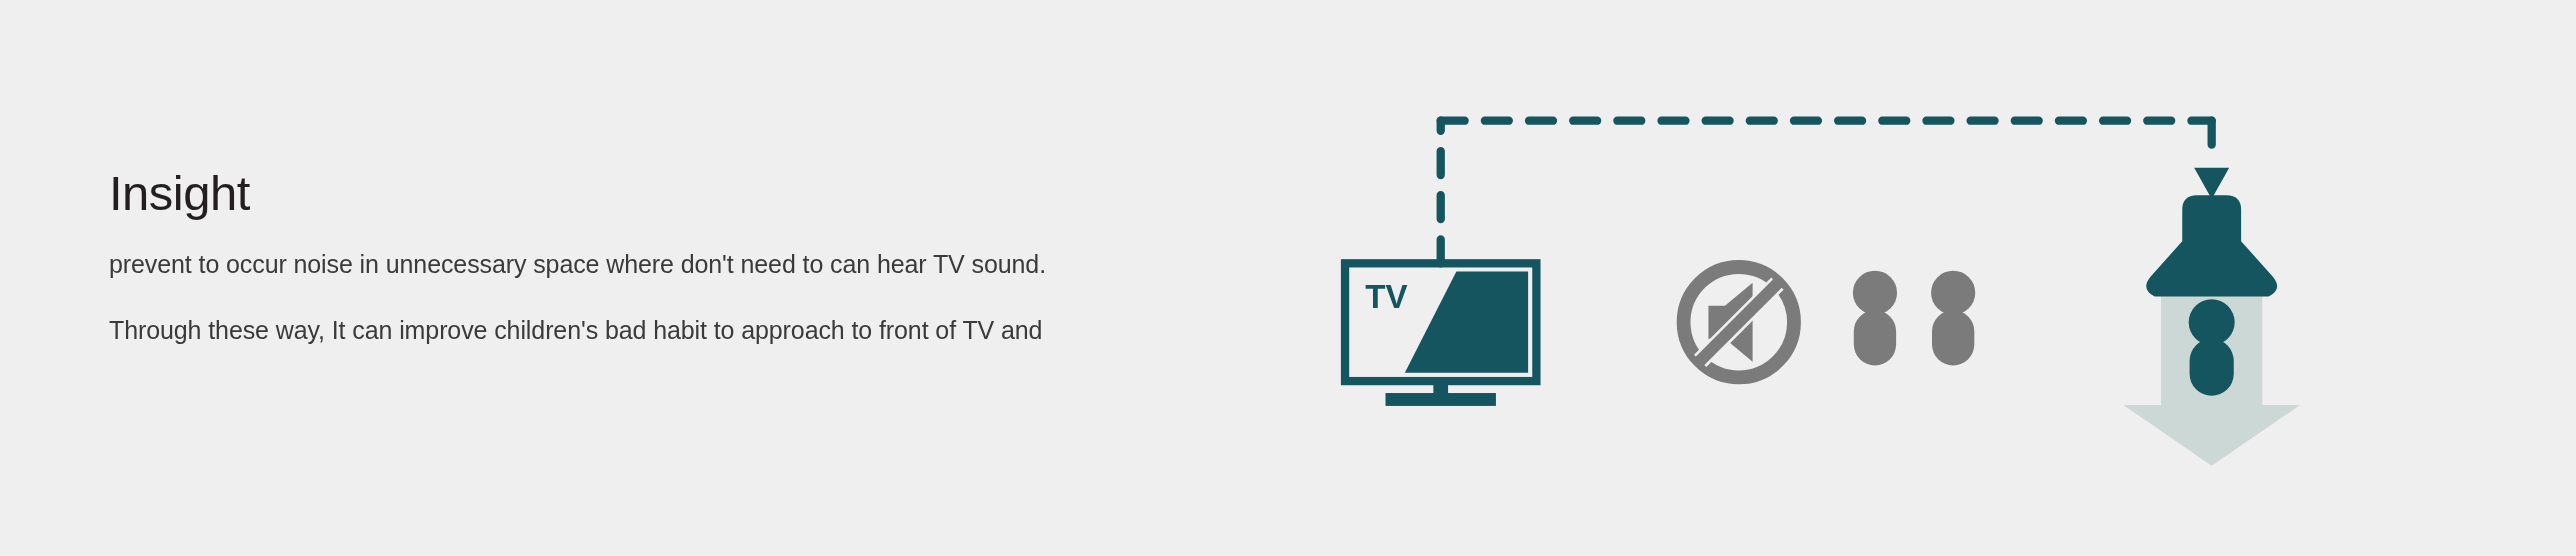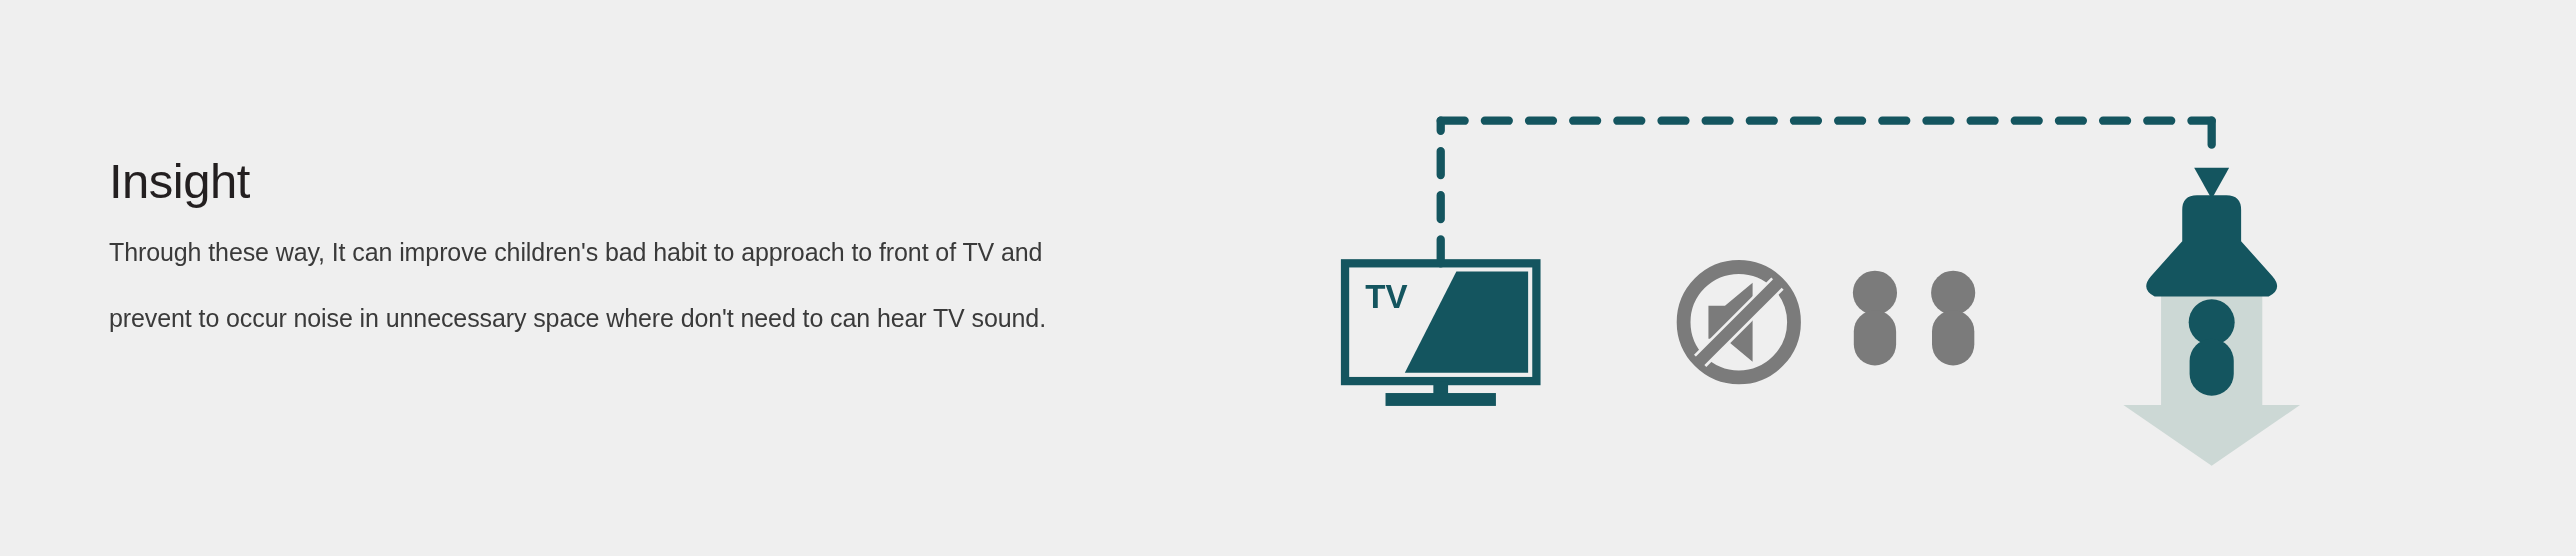--- a/index.html
+++ b/index.html
@@ -16,21 +16,21 @@
     width: 2576px;
     height: 557px;
     background: #efefef;
     overflow: hidden;
   }
 
   
   #text-block {
     position: absolute;
     left: 109px;
-    top: 156px;
+    top: 168px;
     width: 1012px;
   }
   #page-title {
     font-size: 49px;
     font-weight: 400;
     color: #231f20;
     letter-spacing: -0.5px;
     line-height: 1.05;
     margin: 0 0 14.7px 0;
     white-space: nowrap;
@@ -67,23 +67,23 @@
 </style>
 </head>
 <body>
 
 <div id="slide">
 
   <div id="text-block">
     <h1 id="page-title">Insight</h1>
 
 
+    <p class="body-line">prevent to occur noise in unnecessary space where don't need to can hear TV sound.</p>
+
     <p class="body-line">Through these way, It can improve children's bad habit to approach to front of TV and</p>
-
-    <p class="body-line">prevent to occur noise in unnecessary space where don't need to can hear TV sound.</p>
   </div>
 
   <div id="diagram">
     <svg width="2576" height="557" viewBox="0 0 2800 605" xmlns="http://www.w3.org/2000/svg">
 
       <g>
 
         <path d="M 1566 286 L 1566 131" fill="none" stroke="#14555f" stroke-width="9" stroke-linecap="round" stroke-dasharray="26 22"></path>
 
         <path d="M 1566 131 L 2404 131" fill="none" stroke="#14555f" stroke-width="9" stroke-linecap="round" stroke-dasharray="26 22"></path>

